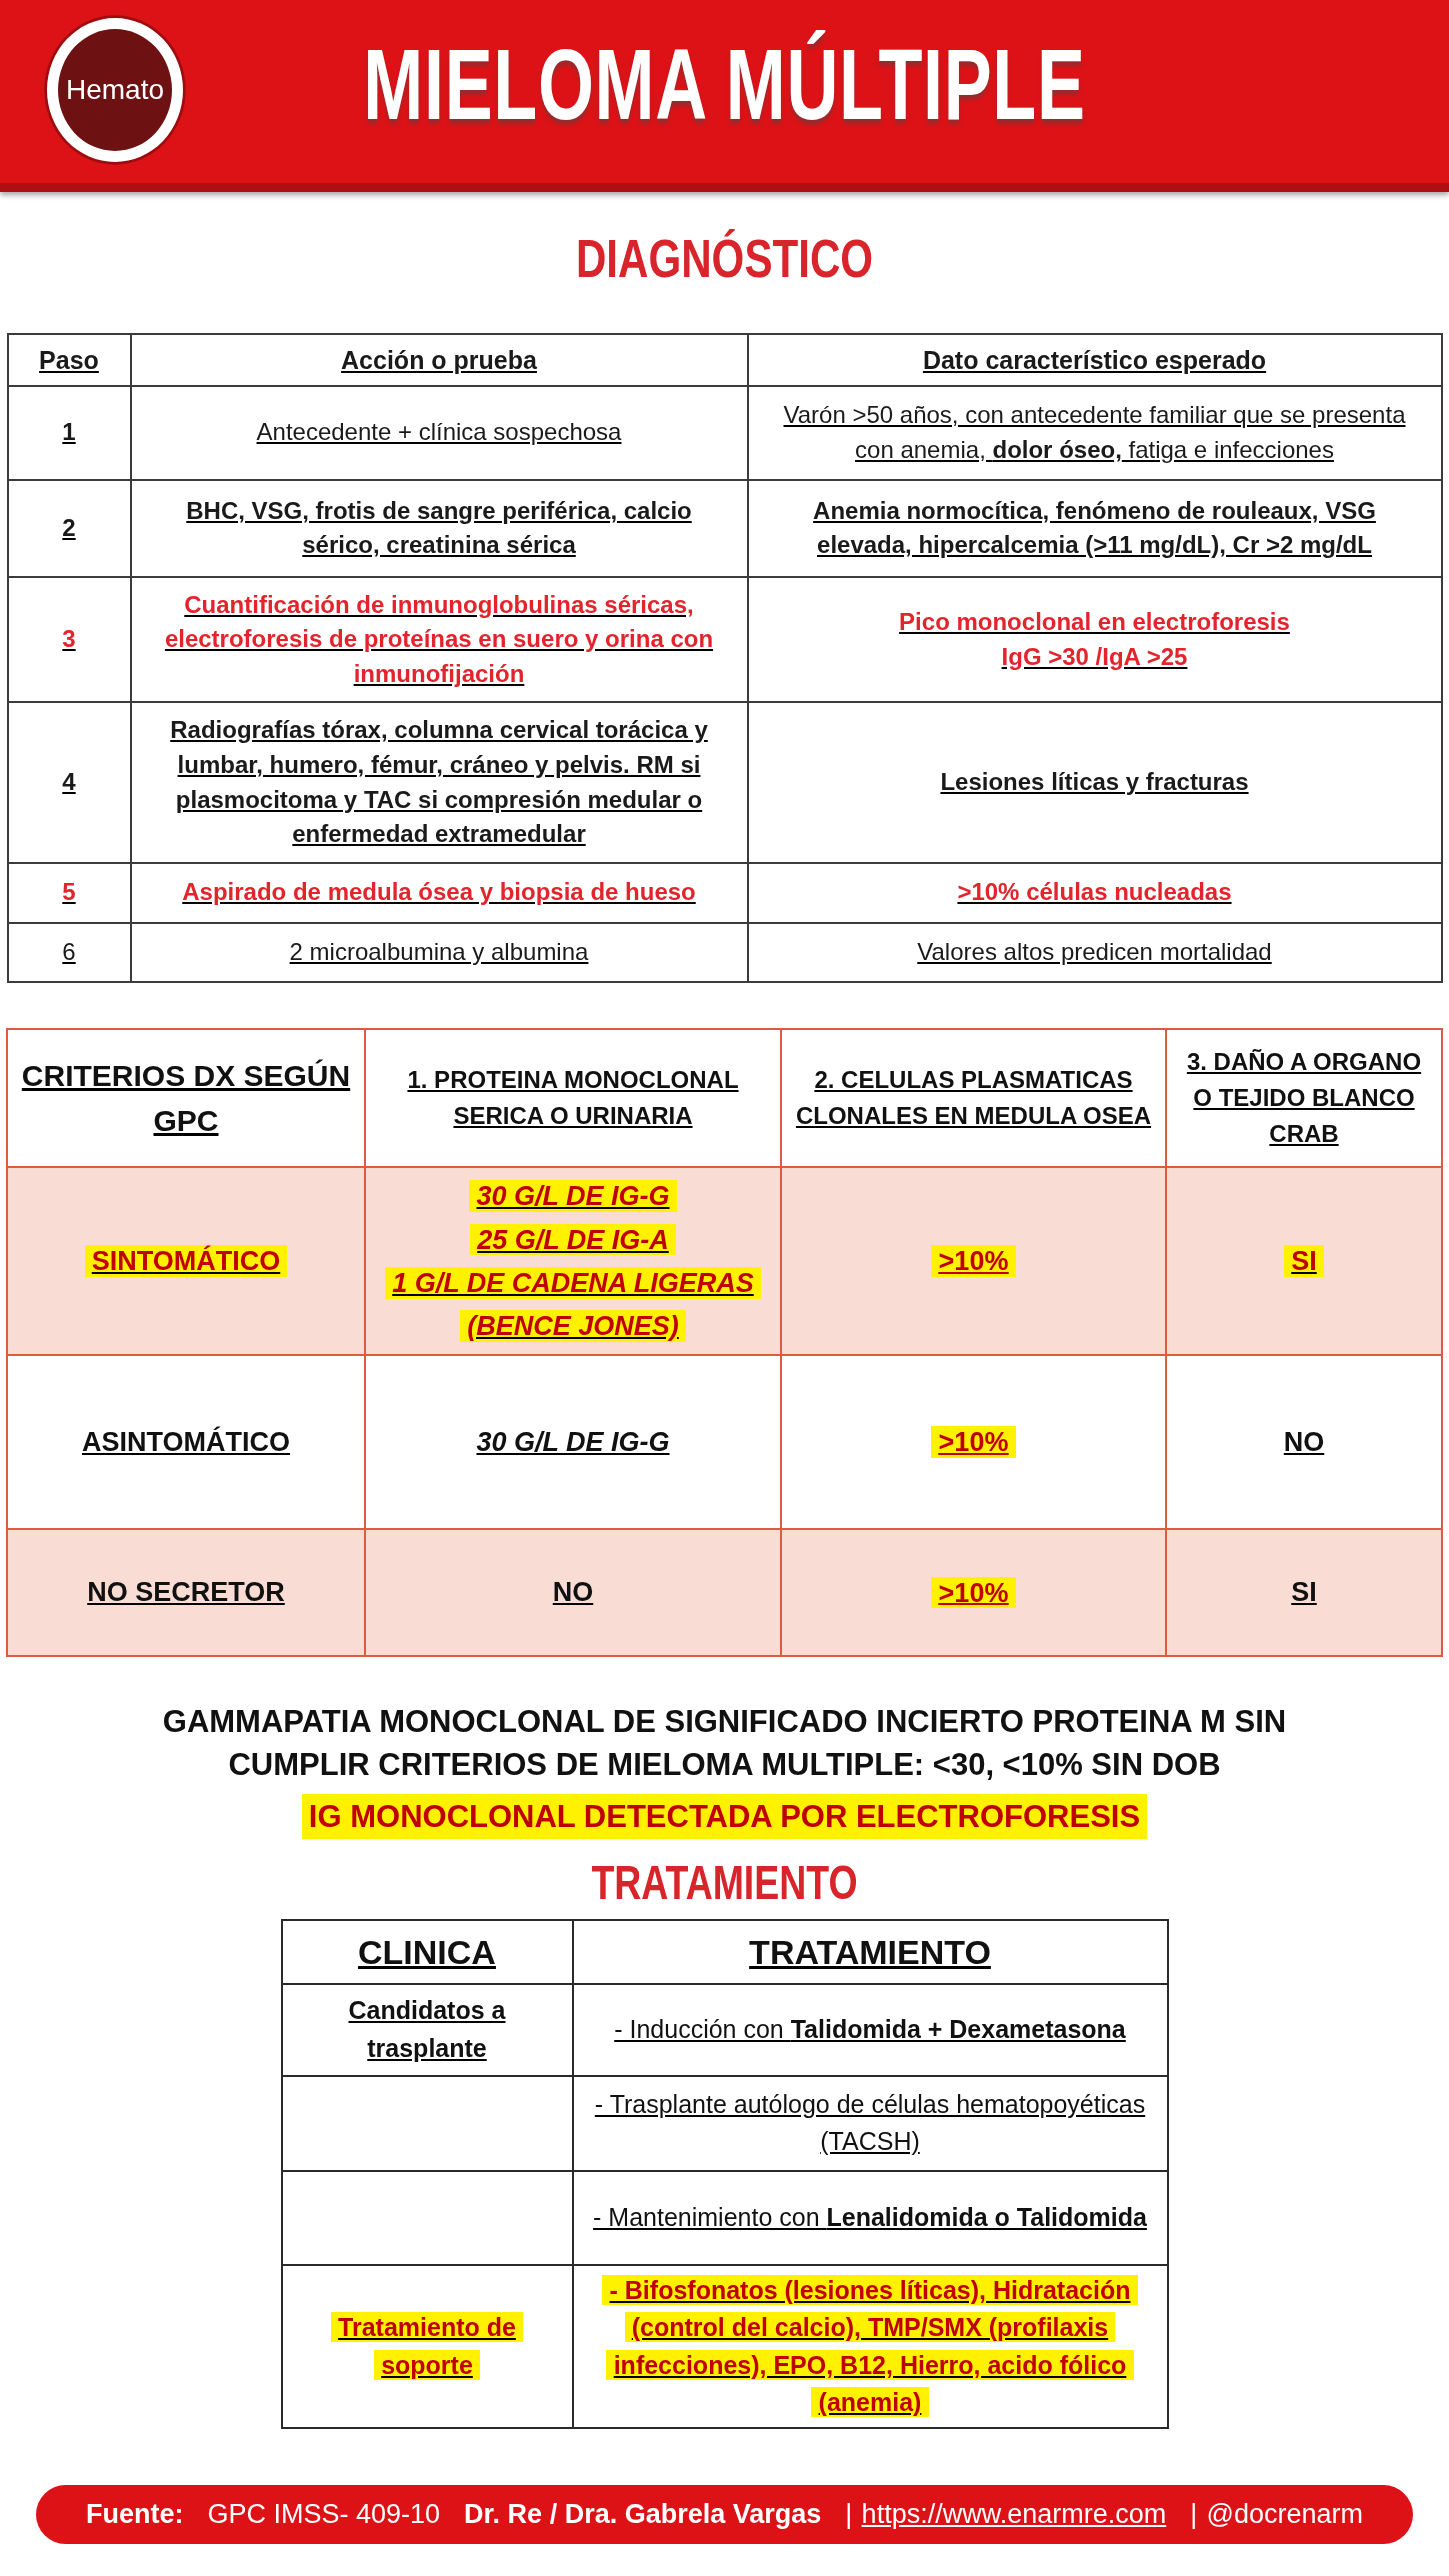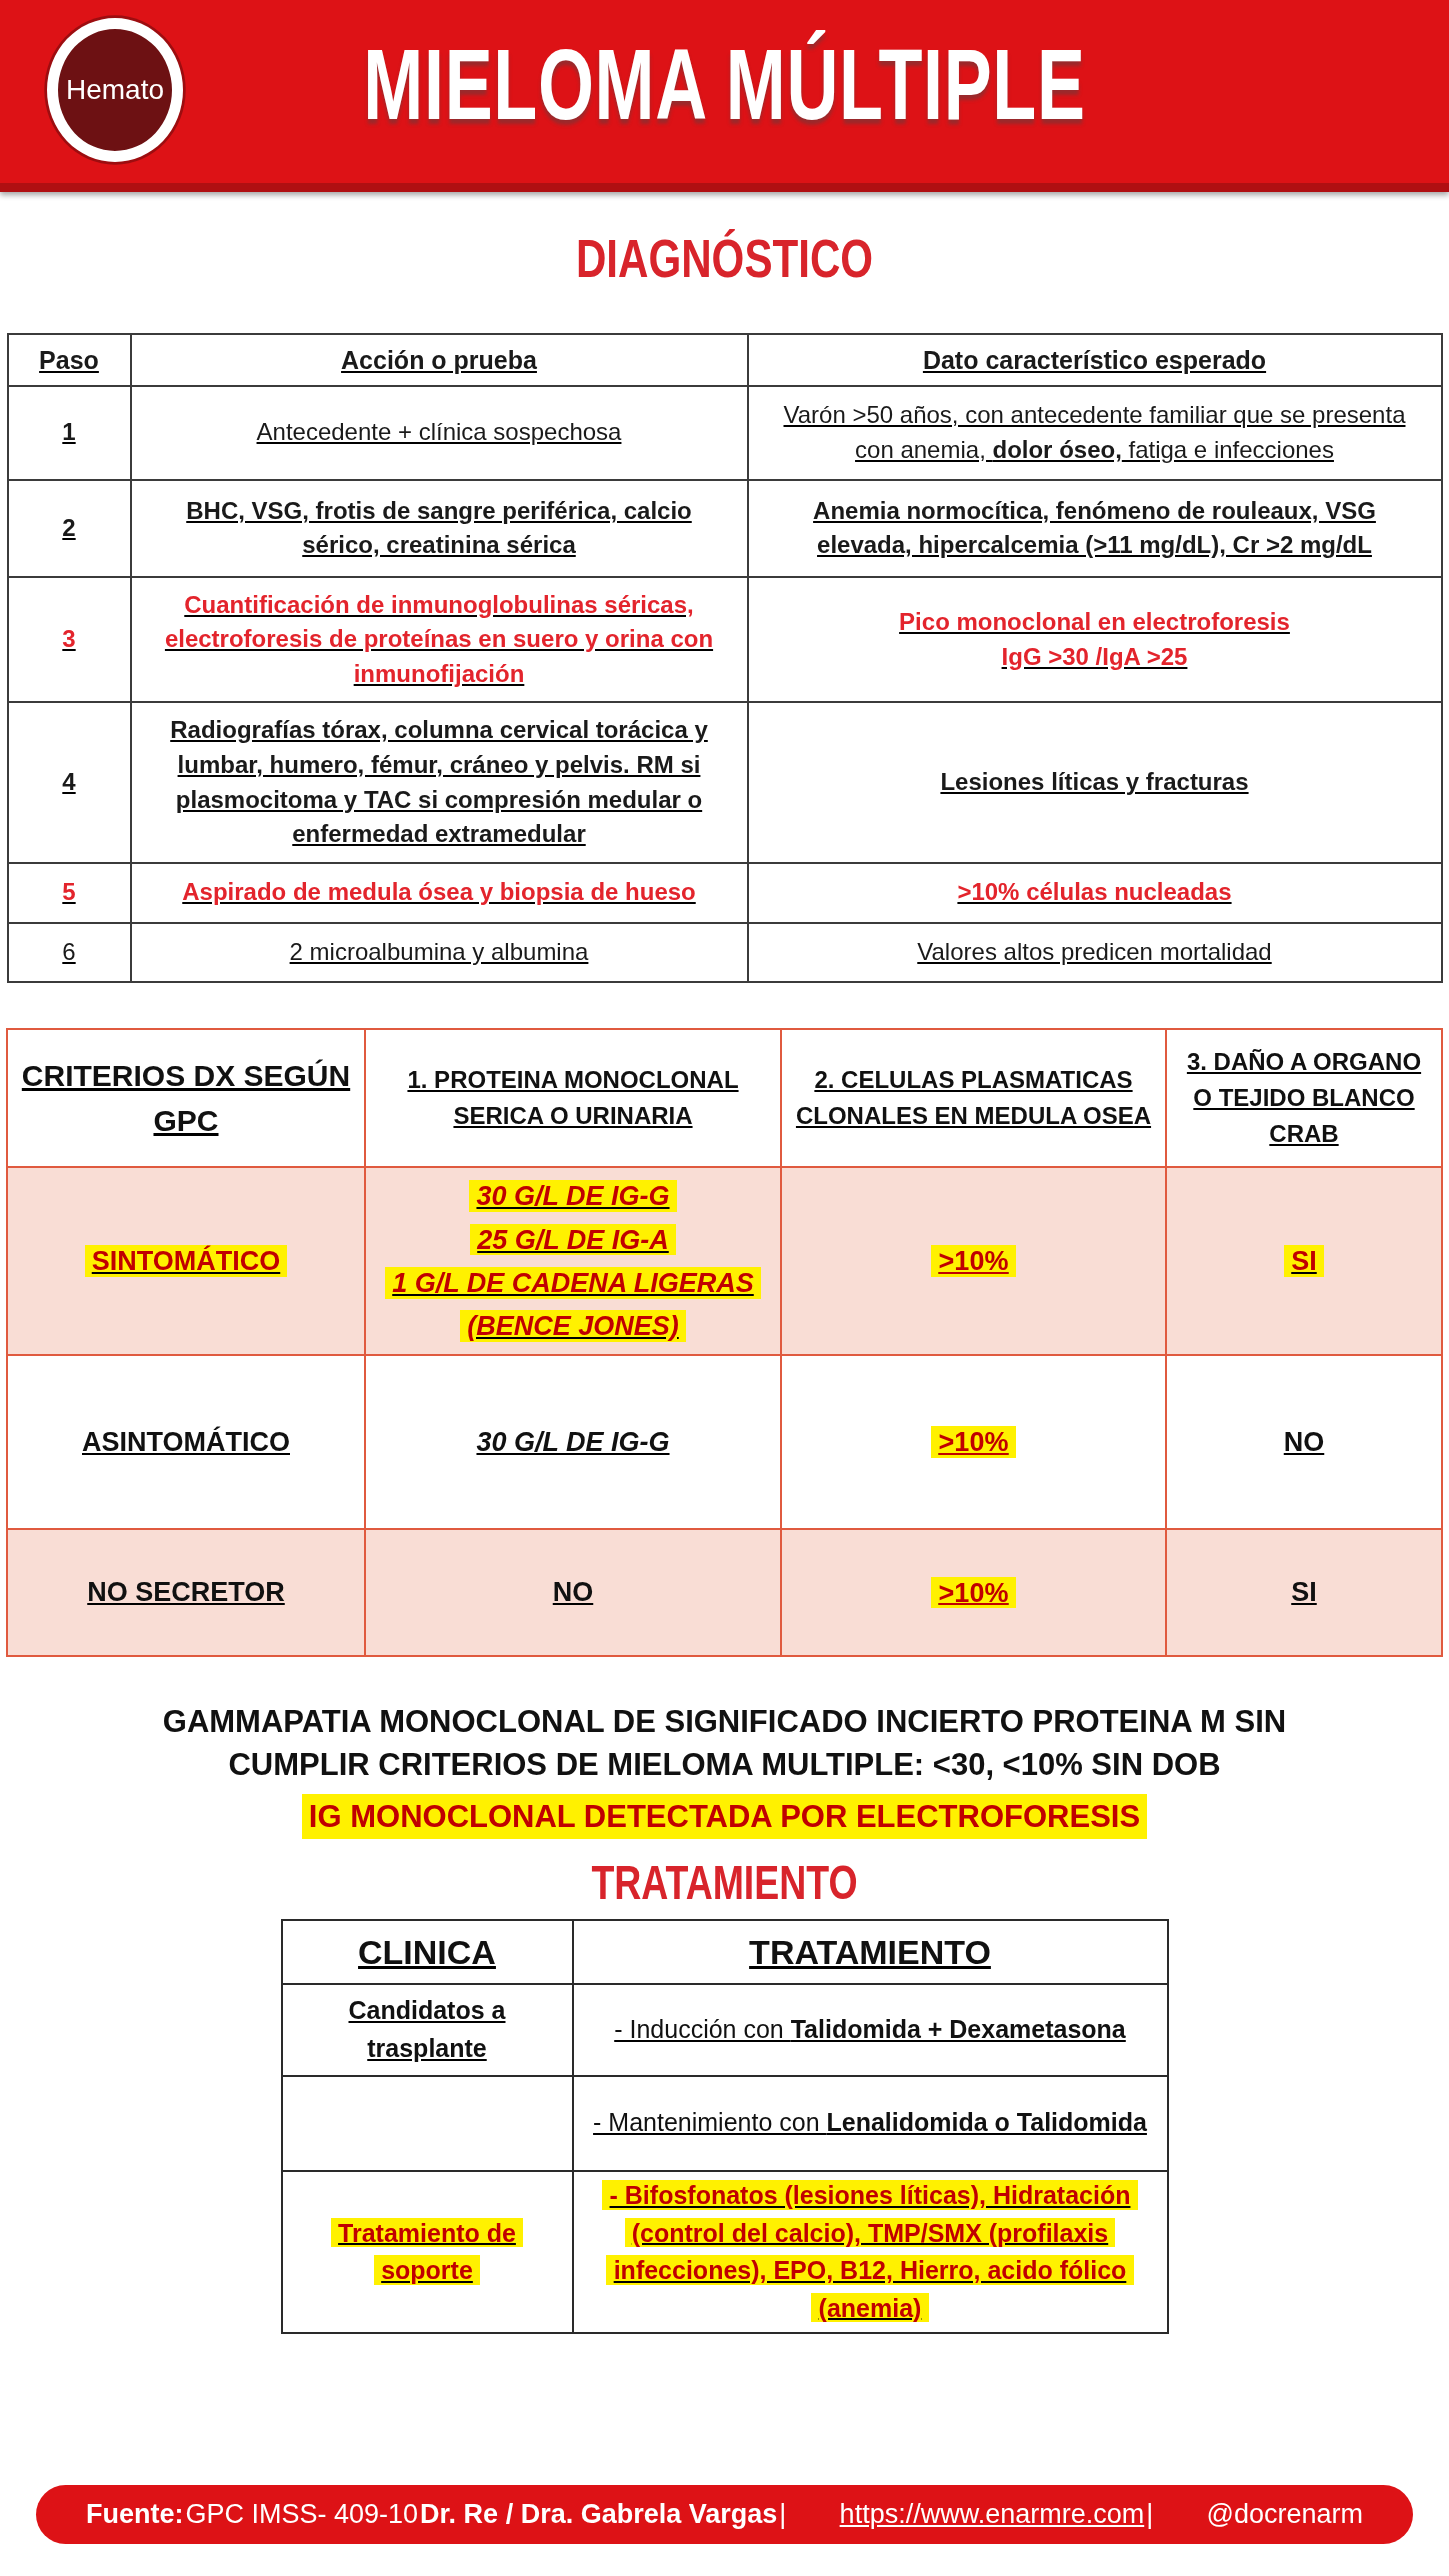--- a/index.html
+++ b/index.html
@@ -75,21 +75,21 @@
   tr.t-r1 td{height:79px;} tr.t-r2 td{height:82px;} tr.t-r3 td{height:52px;}
   tr.t-r4 td{height:82px;} tr.t-r5 td{height:106px;} tr.t-r6 td{height:150px;}
   .t-label{font-weight:bold;}
   .soporte{font-weight:bold;}
 
   
   .footer{position:absolute;left:36px;bottom:32px;width:1377px;height:59px;
         background:var(--header-red,#DD1216);border-radius:29.5px;color:#fff;
         display:flex;align-items:center;justify-content:space-between;
         padding:0 50px;box-sizing:border-box;font-size:27px;}
-  .footer .grp{display:flex;align-items:center;gap:2px;white-space:nowrap;}
+  .footer .grp{display:flex;align-items:center;gap:24px;white-space:nowrap;}
   .footer .b{font-weight:bold;}
   .footer .url{text-decoration:underline;}
 </style>
 </head>
 <body>
 
 <div class="page">
 
   <div class="header">
     <div class="logo">
@@ -210,20 +210,24 @@
       <tr>
         <th>CLINICA</th>
         <th>TRATAMIENTO</th>
       </tr>
     </thead>
     <tbody>
       <tr class="t-r1">
         <td class="t-label">Candidatos a trasplante</td>
         <td><span>- Inducción con </span><span class="bold">Talidomida + Dexametasona</span><span></span></td>
       </tr>
+      <tr class="t-r2">
+        <td></td>
+        <td>- Trasplante autólogo de células hematopoyéticas (TACSH)</td>
+      </tr>
       <tr class="t-r4">
         <td></td>
         <td><span>- Mantenimiento con </span><span class="bold">Lenalidomida o Talidomida</span><span></span></td>
       </tr>
       <tr class="t-r6">
         <td class="t-label"><span class="hl">Tratamiento de soporte</span></td>
         <td class="soporte"><span class="hl">- Bifosfonatos (lesiones líticas), Hidratación (control del calcio), TMP/SMX (profilaxis infecciones), EPO, B12, Hierro, acido fólico (anemia)</span></td>
       </tr>
 
     </tbody>

